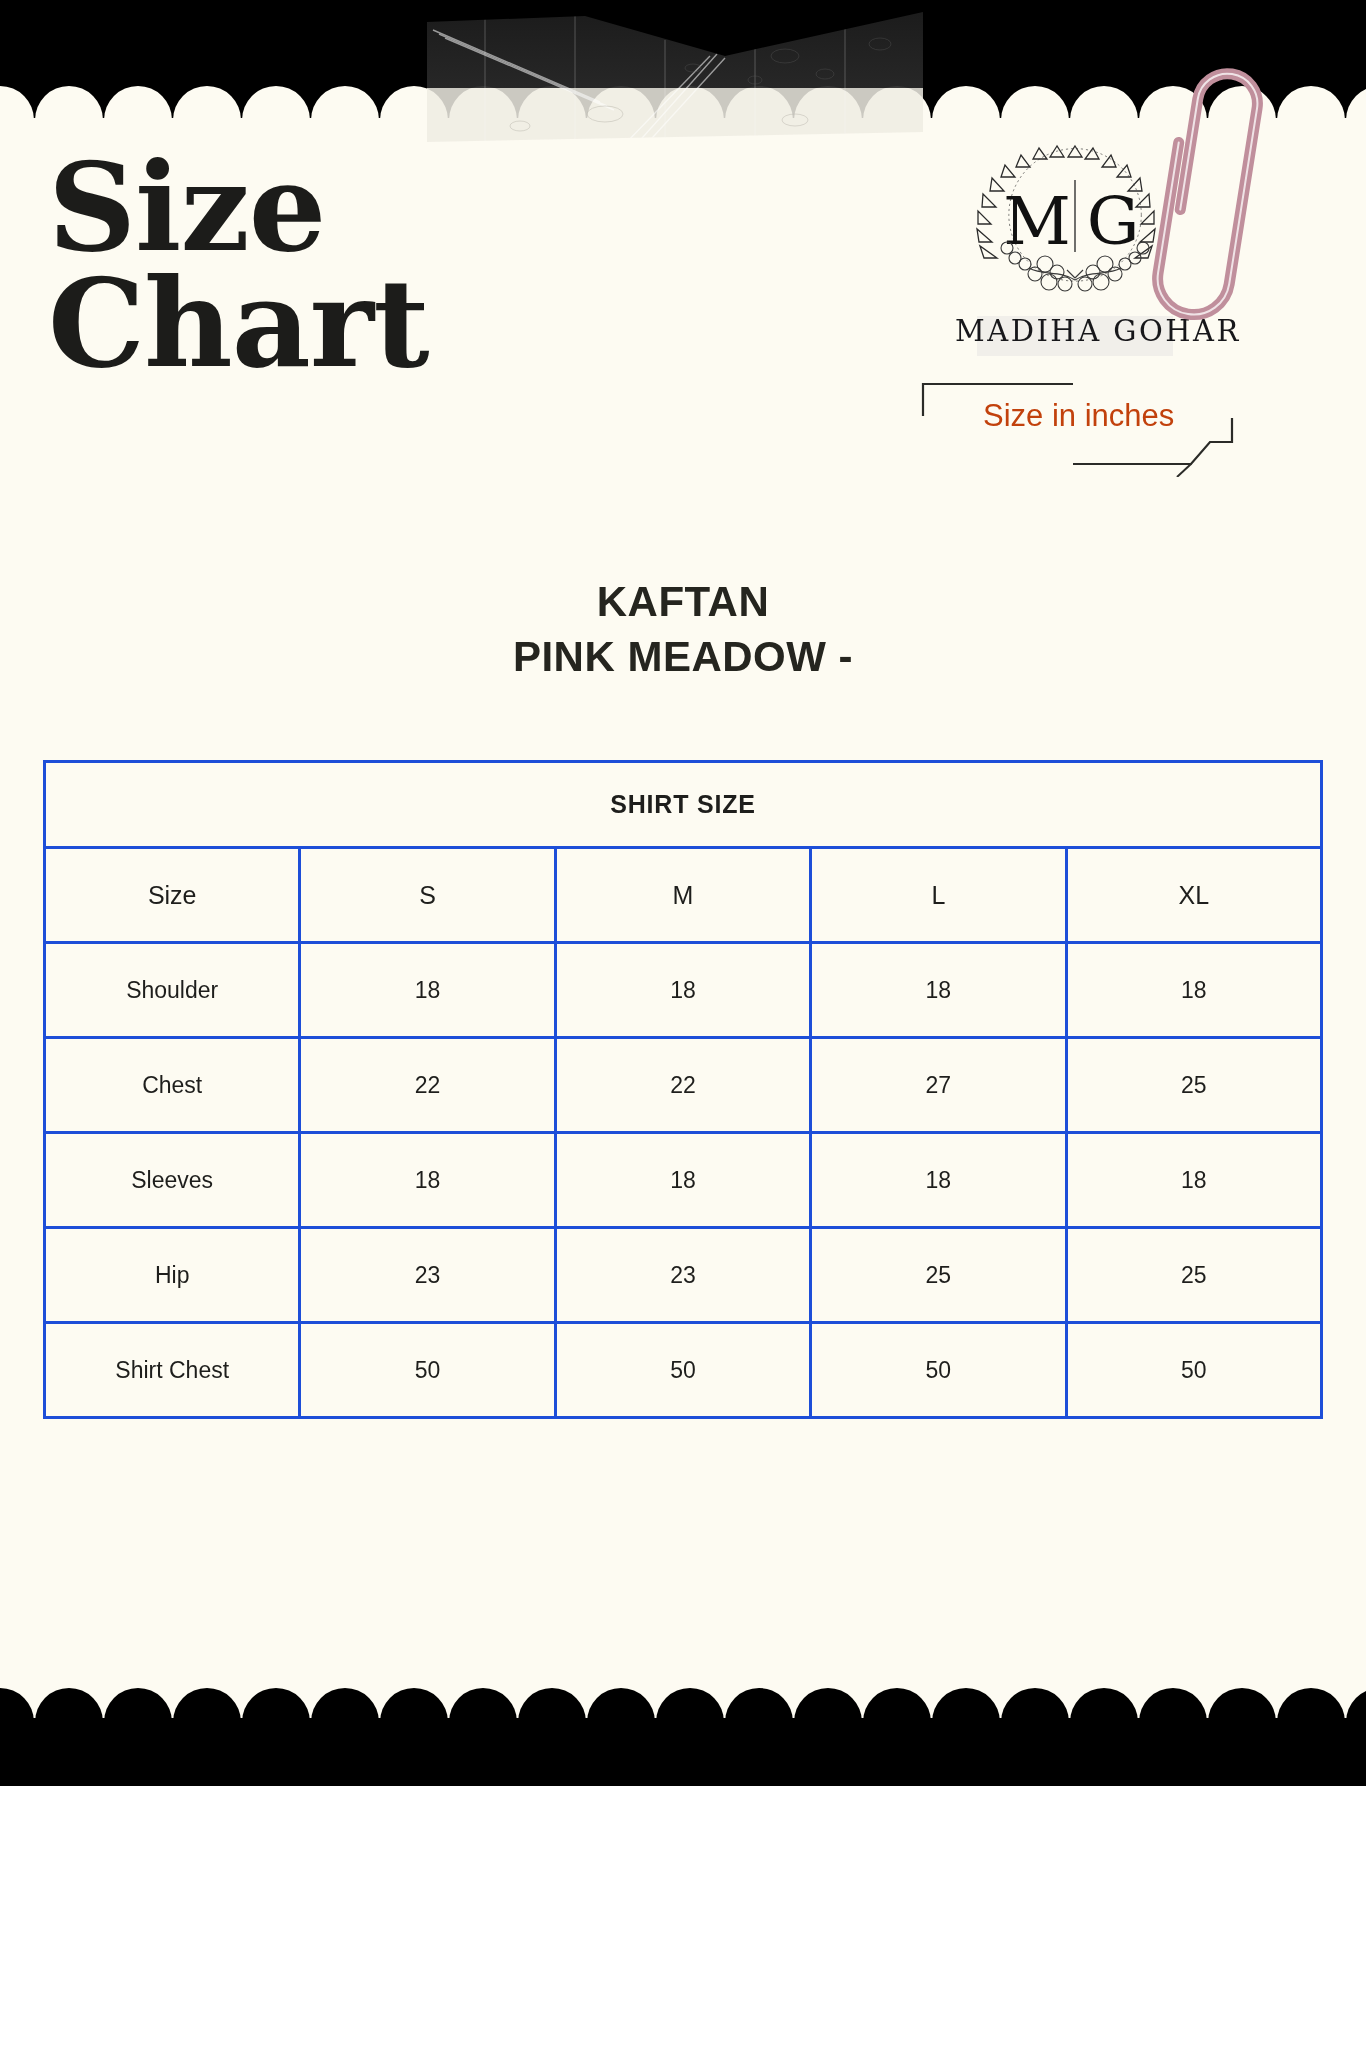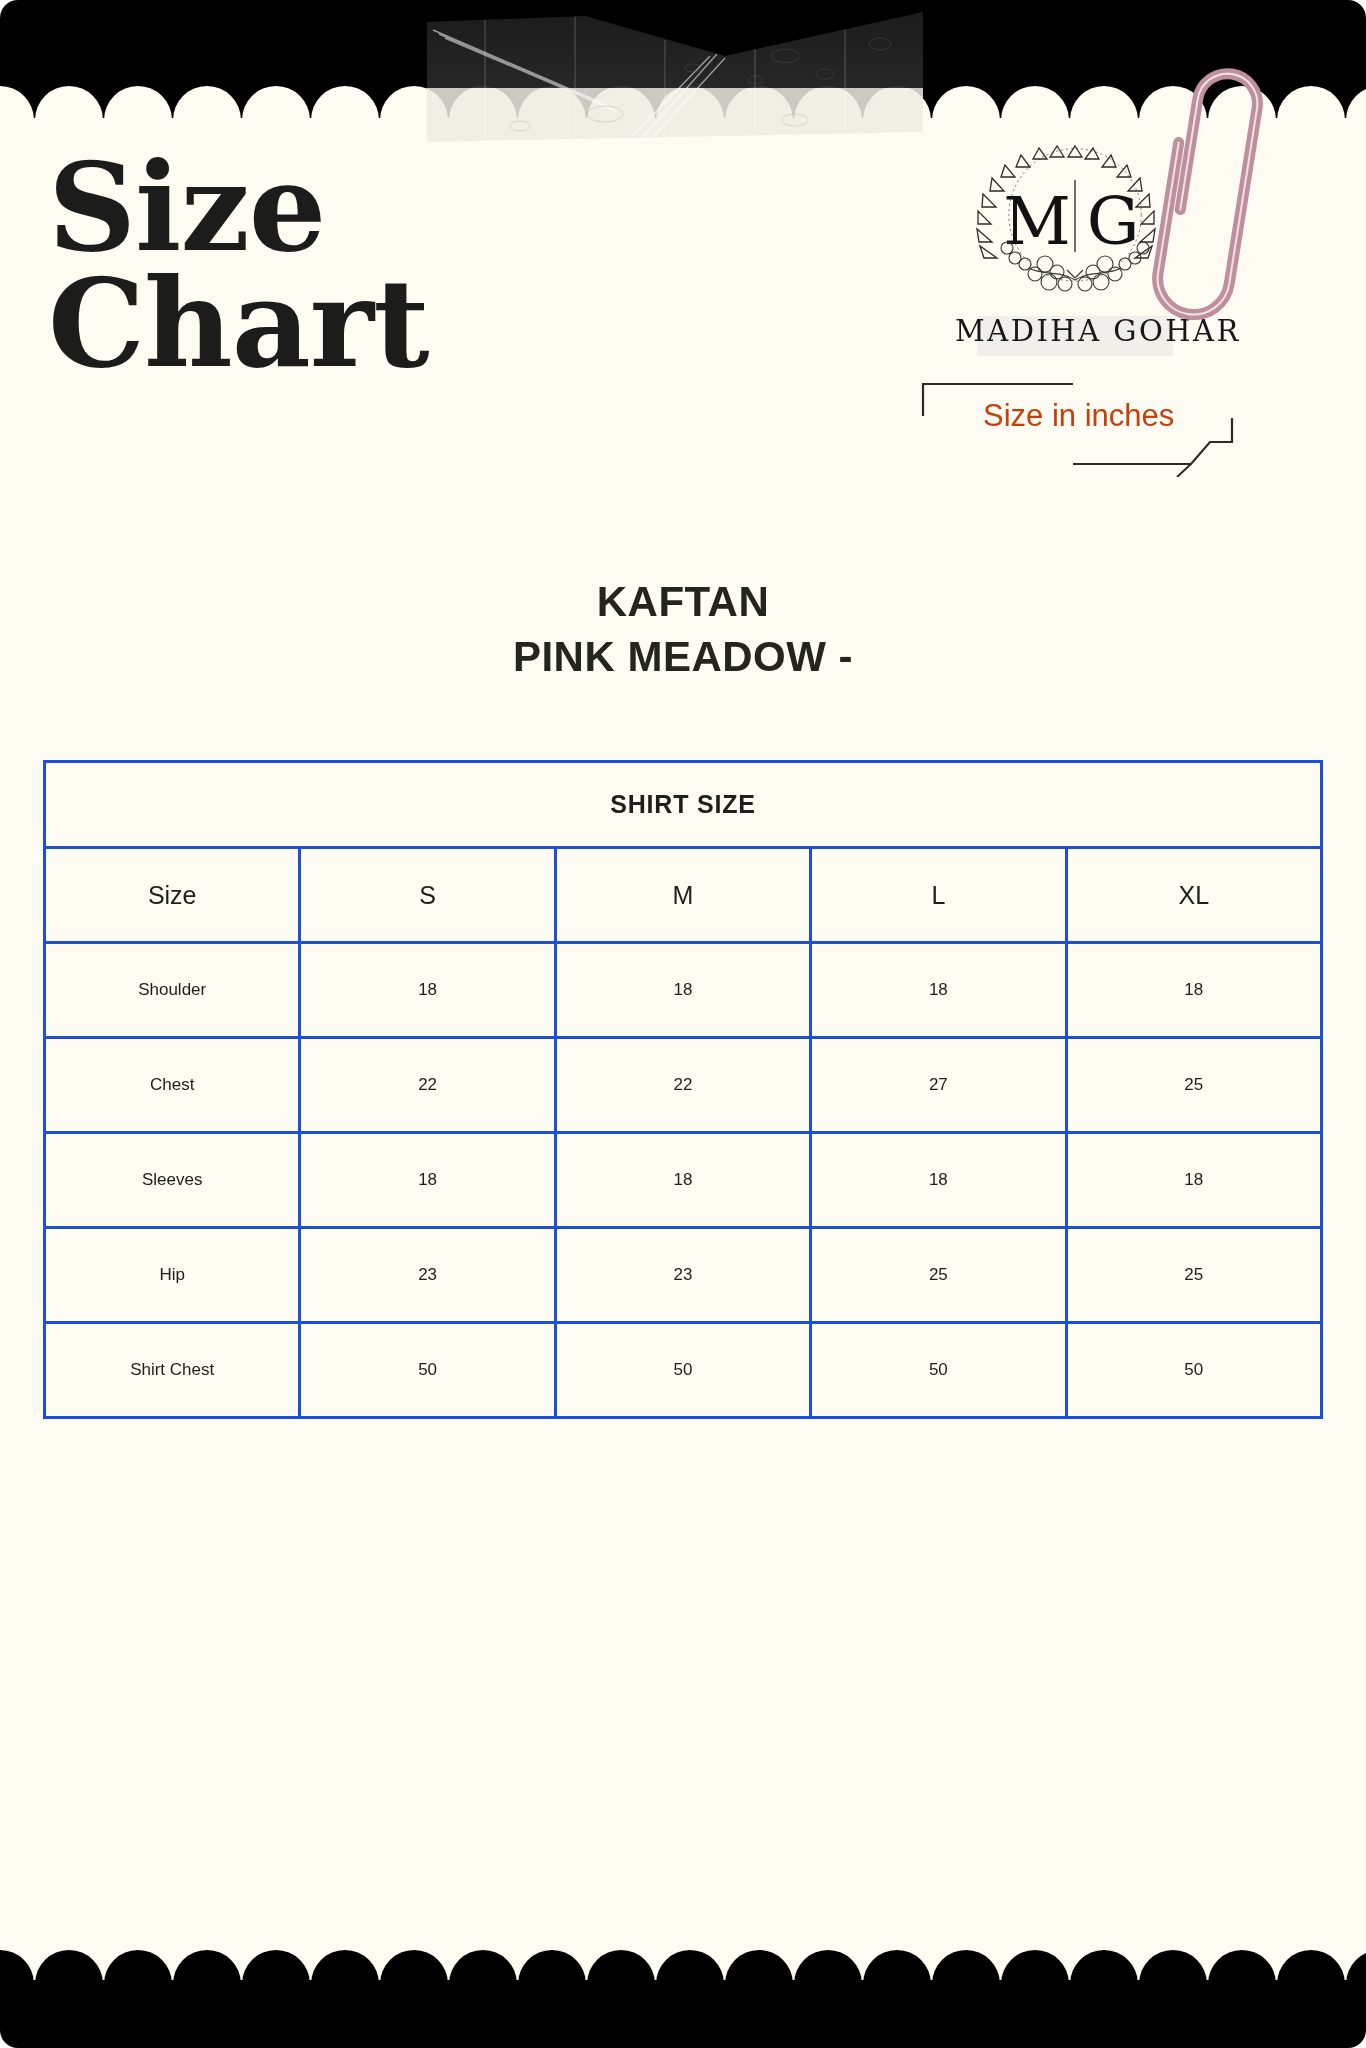--- a/index.html
+++ b/index.html
@@ -7,24 +7,23 @@
     padding: 0;
     background: #ffffff;
   }
   body {
     font-family: "Liberation Sans", sans-serif;
   }
 
   .page {
     position: relative;
     width: 1366px;
-    height: 2048px;
+    height: 1786px;
     background: #fdfbf2;
     overflow: hidden;
-    border-radius: 18px;
   }
 
   
   .edge {
     position: absolute;
     left: 0;
     width: 1366px;
     background: #000000;
     z-index: 4;
   }
@@ -185,21 +184,21 @@
     letter-spacing: 0.8px;
   }
   .col-head {
     height: 90px;
     font-weight: 400;
     font-size: 25px;
   }
   .body-cell {
     height: 90px;
     font-weight: 400;
-    font-size: 17px;
+    font-size: 23px;
   }
   .col-label { width: 250px; }
 </style>
 </head>
 <body>
 
 <div class="page">
 
   <div class="edge edge-top"></div>
   <svg class="scallop-row scallop-row-top" viewBox="0 0 1366 56" preserveAspectRatio="none">

